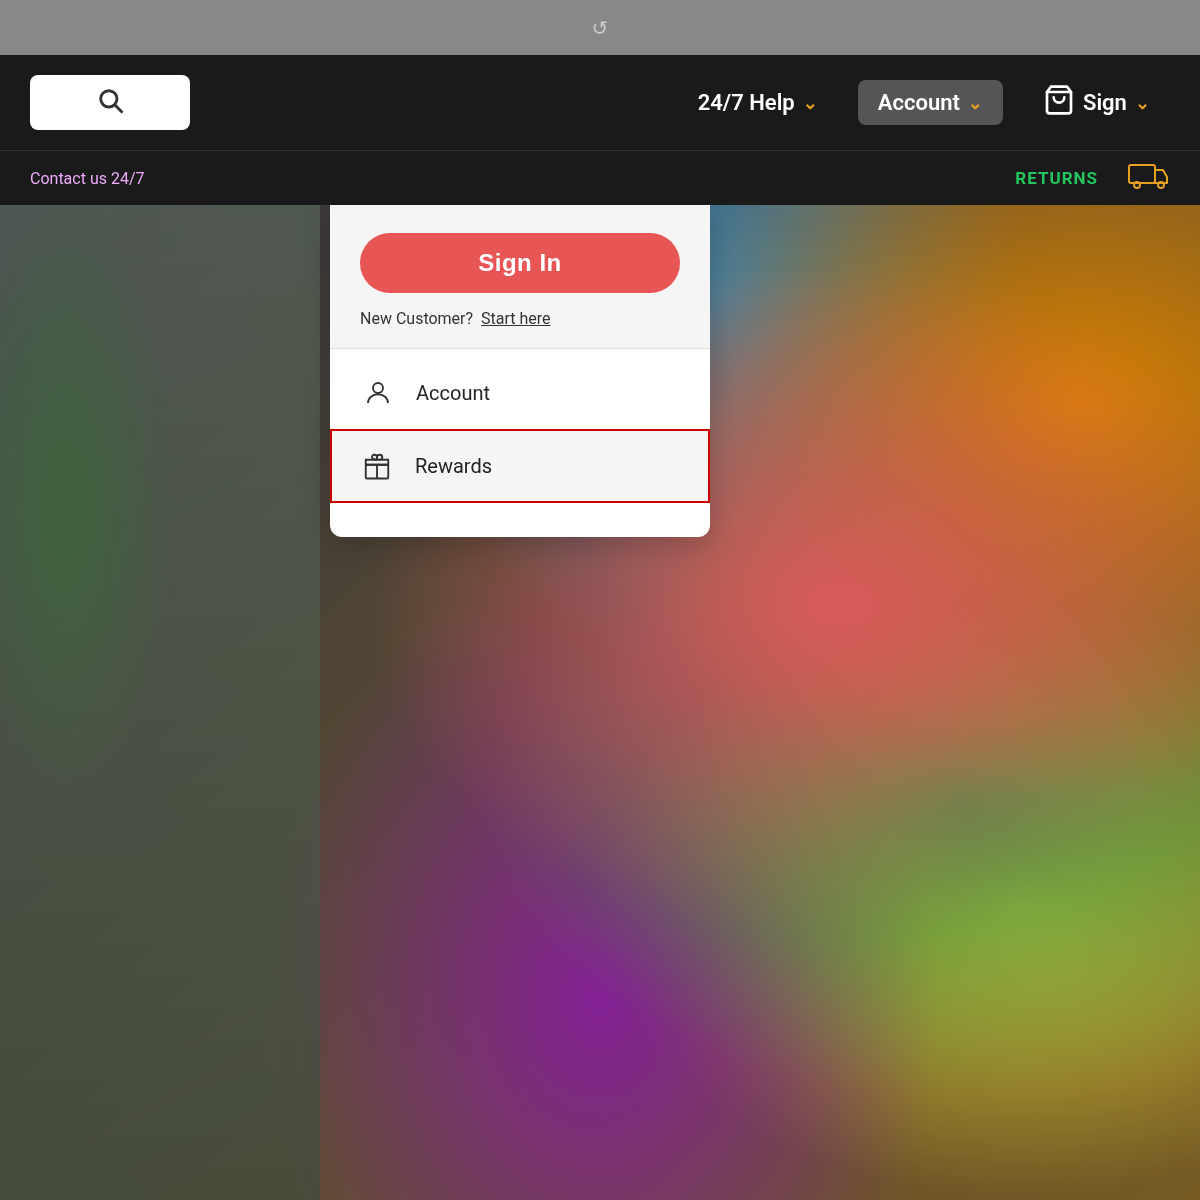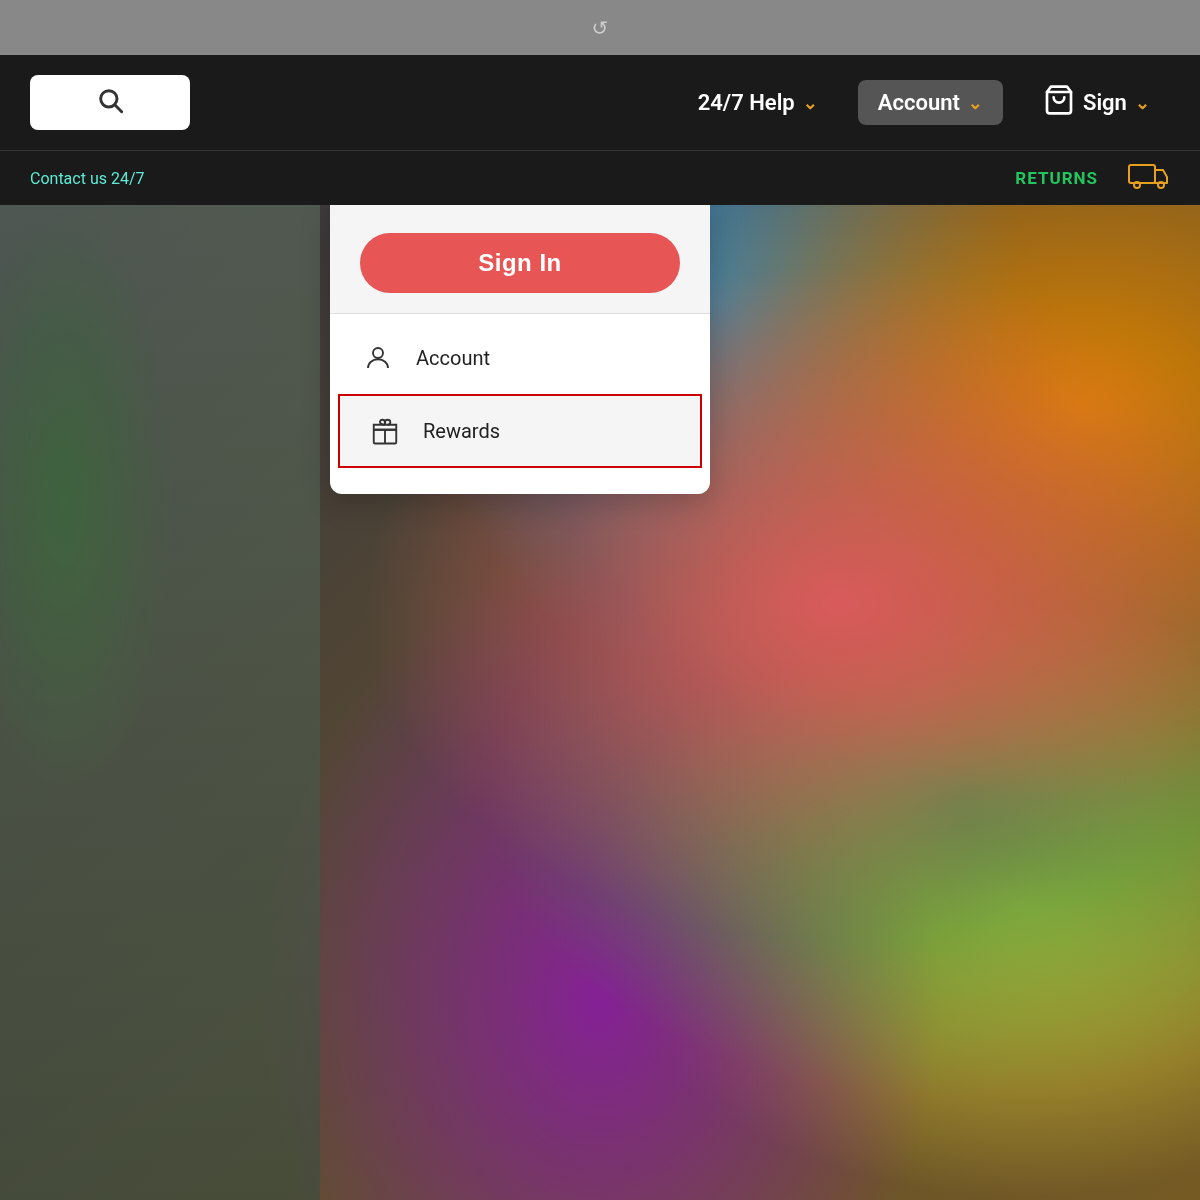--- a/index.html
+++ b/index.html
@@ -92,21 +92,21 @@
       display: flex;
       align-items: center;
       padding: 0 30px;
       gap: 30px;
       border-top: 1px solid #333;
       position: relative;
       z-index: 10;
     }
 
     .secondary-item {
-      color: #5eead4;
+      color: #f0abfc;
       font-size: 16px;
       cursor: pointer;
     }
 
     .secondary-item.gold {
       color: #22c55e;
       font-weight: 700;
       font-size: 17px;
       letter-spacing: 1px;
     }
@@ -167,21 +167,21 @@
     
     .account-dropdown {
       position: absolute;
       top: 0;
       left: 330px;
       width: 380px;
       background: white;
       border-radius: 0 0 12px 12px;
       box-shadow: 0 8px 30px rgba(0,0,0,0.2);
       z-index: 30;
-      padding-bottom: 18px;
+      padding-bottom: 26px;
     }
 
     .dropdown-signin-section {
       padding: 28px 30px 20px;
       background: #f5f5f5;
       border-radius: 0;
     }
 
     .signin-btn {
       width: 100%;
@@ -229,21 +229,21 @@
       padding: 18px 30px;
       cursor: pointer;
       font-size: 20px;
       color: #222;
       transition: background 0.15s;
     }
 
     .dropdown-menu-item.highlighted {
       background: #f5f5f5;
       border: 2.5px solid #cc0000;
-      margin: 0 8px;
+      margin: 0 0px;
       padding: 17px 27px;
     }
 
     .menu-icon {
       width: 36px;
       height: 36px;
       display: flex;
       align-items: center;
       justify-content: center;
       flex-shrink: 0;
@@ -317,20 +317,24 @@
 <div class="hero-area">
   <div class="hero-bg"></div>
   <div class="pencils-area"></div>
 
   <div class="dropdown-overlay"></div>
 
   <div class="account-dropdown">
 
     <div class="dropdown-signin-section">
       <button class="signin-btn">Sign In</button>
+      <div class="new-customer-row">
+        <span>New Customer?</span>
+        <span class="start-here-link">Start here</span>
+      </div>
     </div>
 
     <div class="dropdown-divider"></div>
 
     <div class="dropdown-menu-items">
 
       <div class="dropdown-menu-item">
         <span class="menu-icon">
           <svg viewBox="0 0 24 24">
             <circle cx="12" cy="8" r="4"></circle>

